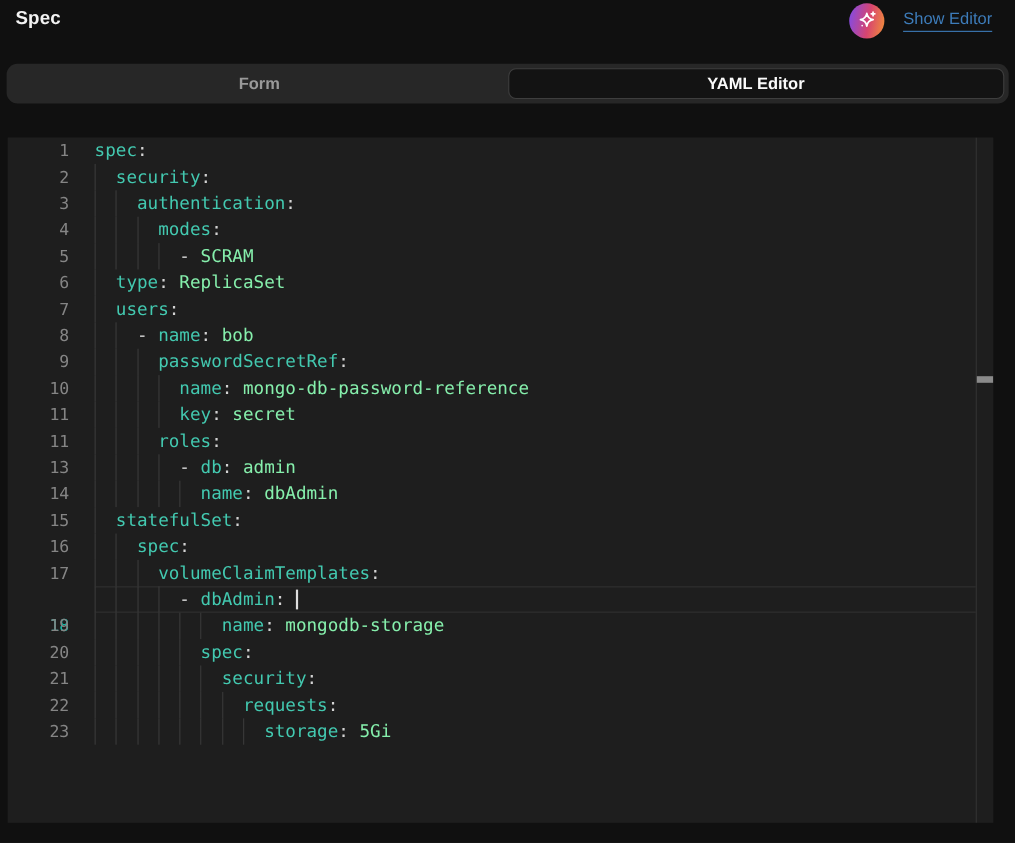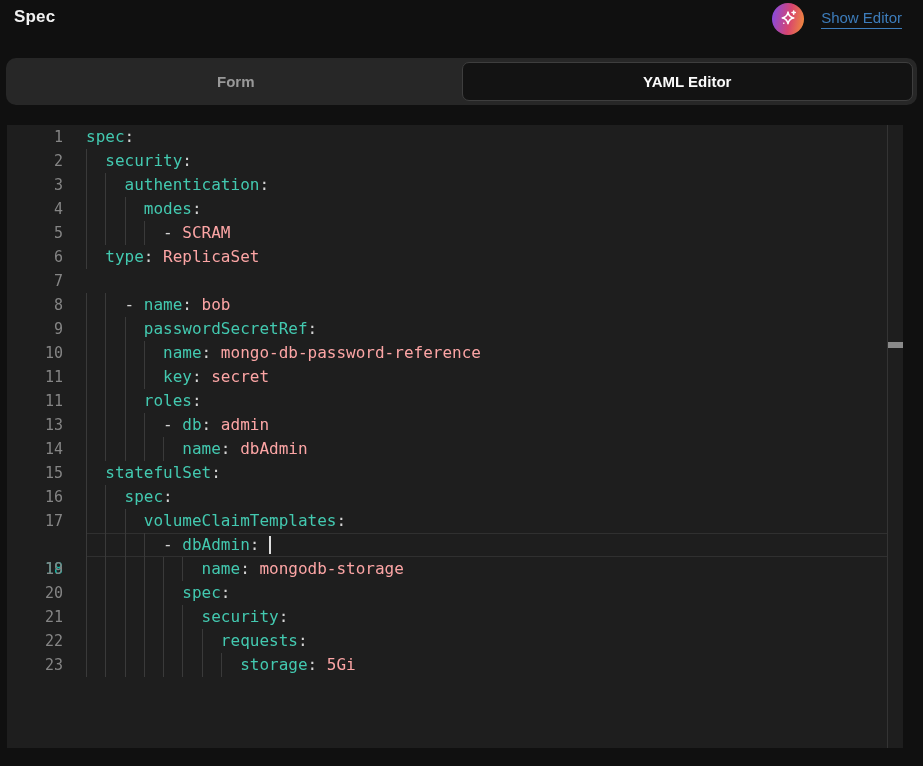--- a/index.html
+++ b/index.html
@@ -29,21 +29,21 @@
     cursor:pointer;
   }
   .schema-link {
     font-size:15px; color:#3d7cba; text-decoration:none;
     border-bottom:1px solid #3d7cba; padding-bottom:2px;
     cursor:pointer; font-weight:400;
   }
 
   
   .tabbar {
-    position:absolute; left:6px; top:58px; width:911px; height:47px;
+    position:absolute; left:6px; top:58px; width:911px; height:36px;
     background:#272727; border-radius:10px;
     display:flex; padding:4px;
   }
   .tab {
     flex:1 1 0; display:flex; align-items:center; justify-content:center;
     font-size:15px; font-weight:600; color:#999999;
     border-radius:7px; border:1px solid transparent; cursor:pointer;
   }
   .tab.active {
     background:#131313; border:1px solid #3e3e3e;
@@ -68,21 +68,21 @@
     position:absolute; left:79px; right:16px; top:0; height:24px;
   }
   .cl-border {
     position:absolute; left:0; right:0; top:0; height:24px;
     border-top:1px solid #303030; border-bottom:1px solid #303030;
     pointer-events:none;
   }
   .guide { position:absolute; top:0; bottom:0; width:1px; background:#3a3a3a; }
   .code-text { position:relative; display:block; white-space:pre; line-height:24px; }
   .tk-key  { color:#43c9b0; }
-  .tk-val  { color:#fca5a5;text-align:center; }
+  .tk-val  { color:#86efac;text-align:center; }
   .tk-punc { color:#d4d4d4; }
   .cursor {
     position:absolute; top:3px; width:2px; height:18px; background:#dedede;
   }
   .scrollbar {
     position:absolute; right:0; top:0; bottom:0; width:16px;
     border-left:1px solid #343434;
   }
   .scroll-cursor-mark {
     position:absolute; left:0; right:0; top:217px; height:6px; background:#8a8a8a;
@@ -157,20 +157,24 @@
       </div>
       <div class="row">
         <div class="ln">6</div>
         <div class="content">
           <div class="guide" style="left: 0px;"></div>
           <span class="code-text">  <span class="tk-key">type</span><span class="tk-punc">: </span><span class="tk-val">ReplicaSet</span></span>
         </div>
       </div>
       <div class="row">
         <div class="ln">7</div>
+        <div class="content">
+          <div class="guide" style="left: 0px;"></div>
+          <span class="code-text">  <span class="tk-key">users</span><span class="tk-punc">:</span></span>
+        </div>
       </div>
       <div class="row">
         <div class="ln">8</div>
         <div class="content">
           <div class="guide" style="left: 0px;"></div>
           <div class="guide" style="left: 19.26px;"></div>
           <span class="code-text">    <span class="tk-punc">- </span><span class="tk-key">name</span><span class="tk-punc">: </span><span class="tk-val">bob</span></span>
         </div>
       </div>
       <div class="row">

